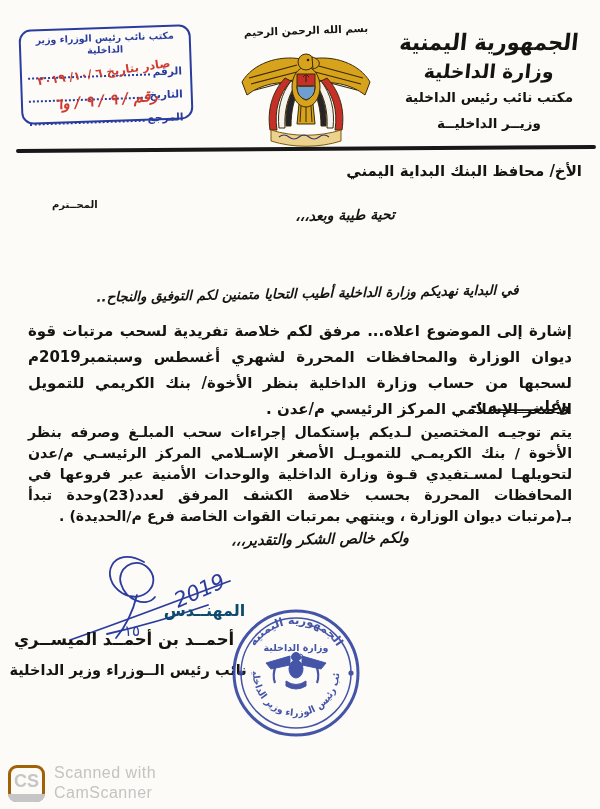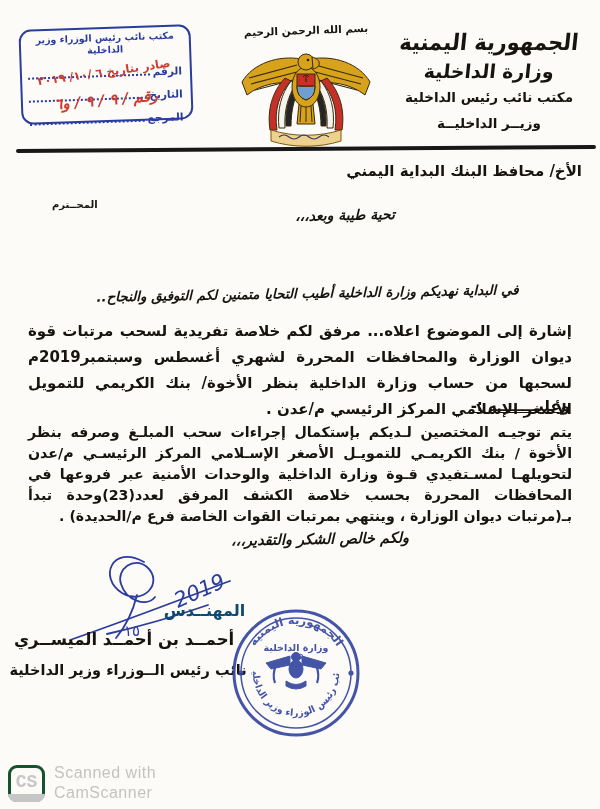--- a/index.html
+++ b/index.html
@@ -58,23 +58,23 @@
   .engineer{position:absolute;left:162px;top:601px;width:85px;color:#0c4a6e;
             font-size:16px;font-weight:900;text-align:center;}
   .sig-name{position:absolute;left:14px;top:630px;width:228px;text-align:left;
             font-size:16.5px;font-weight:900;}
   .sig-pos{position:absolute;left:6px;top:662px;width:244px;text-align:center;
            font-size:14.5px;font-weight:900;}
 
   .round-stamp{position:absolute;left:230px;top:607px;width:132px;height:132px;opacity:.9;}
 
   
-  .cs-logo{position:absolute;left:8px;top:765px;width:37px;height:37px;border:3px solid #14532d;
+  .cs-logo{position:absolute;left:8px;top:765px;width:37px;height:37px;border:3px solid #a16207;
            border-radius:9px;box-sizing:border-box;display:flex;align-items:center;justify-content:center;
-           color:#c6c6c6;font-family:Liberation Mono, monospace;font-weight:bold;font-size:18px;}
+           color:#c6c6c6;font-family:Liberation Sans, sans-serif;font-weight:bold;font-size:18px;}
   .cs-logo::after{content:"";position:absolute;left:-3px;right:-3px;bottom:-3px;height:8px;
                   background:#c6c6c6;border-radius:0 0 8px 8px;}
   .cs-text{position:relative;top:-2px;}
   .footer-text{position:absolute;left:54px;top:763px;font-family:"Liberation Sans",sans-serif;
                color:#c3c3c3;font-size:16px;line-height:20px;letter-spacing:.5px;}
 </style>
 </head>
 <body>
 
 <div class="page">

